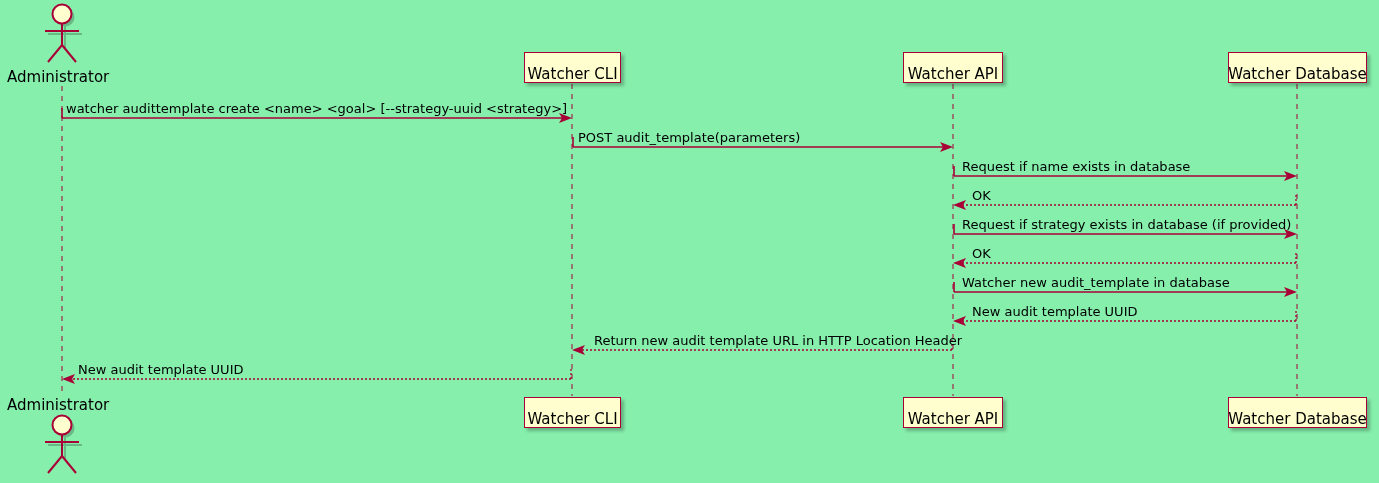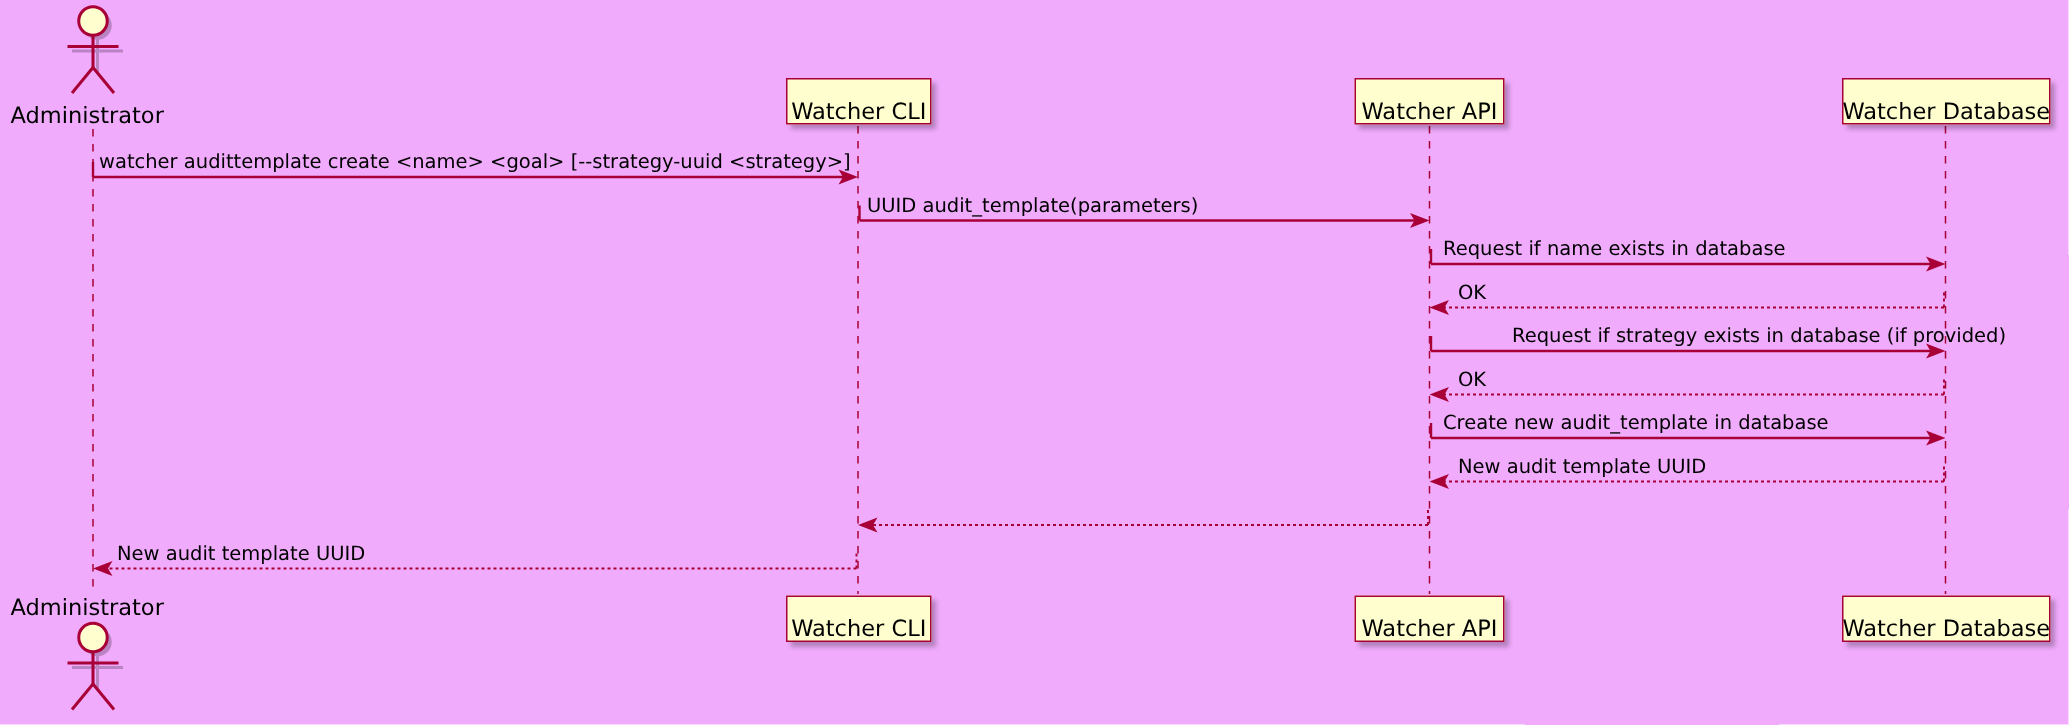--- a/index.html
+++ b/index.html
@@ -4,21 +4,21 @@
 <style>
   html, body {
     margin: 0;
     padding: 0;
     background: #FFFFFF;
   }
   #diagram {
     position: relative;
     width: 1379px;
     height: 483px;
-    background: #f0abfc;
+    background: #86efac;
     font-family: "DejaVu Sans", sans-serif;
     overflow: hidden;
   }
   #svg-layer {
     position: absolute;
     left: 0;
     top: 0;
     width: 1379px;
     height: 483px;
   }
@@ -207,21 +207,22 @@
     <span>Watcher CLI</span>
   </div>
   <div class="pbox" style="left:903px; top:397px; width:100px; height:31px;">
     <span>Watcher API</span>
   </div>
   <div class="pbox" style="left:1228px; top:397px; width:139px; height:31px;">
     <span>Watcher Database</span>
   </div>
 
   <div class="msg-label" style="left:66px; top:102px;text-align:center;">watcher audittemplate create &lt;name&gt; &lt;goal&gt; [--strategy-uuid &lt;strategy&gt;]</div>
-  <div class="msg-label" style="left:578px; top:131px;">UUID audit_template(parameters)</div>
+  <div class="msg-label" style="left:578px; top:131px;">POST audit_template(parameters)</div>
   <div class="msg-label" style="left:962px; top:160px;">Request if name exists in database</div>
   <div class="msg-label" style="left:972px; top:189px;">OK</div>
-  <div class="msg-label" style="left:962px; top:218px;margin-left:46px;">Request if strategy exists in database (if provided)</div>
+  <div class="msg-label" style="left:962px; top:218px;">Request if strategy exists in database (if provided)</div>
   <div class="msg-label" style="left:972px; top:247px;">OK</div>
-  <div class="msg-label" style="left:962px; top:276px;">Create new audit_template in database</div>
+  <div class="msg-label" style="left:962px; top:276px;">Watcher new audit_template in database</div>
   <div class="msg-label" style="left:972px; top:305px;">New audit template UUID</div>
+  <div class="msg-label" style="left:594px; top:334px;">Return new audit template URL in HTTP Location Header</div>
   <div class="msg-label" style="left:78px; top:363px;">New audit template UUID</div>
 </div>
 
 </body></html>

